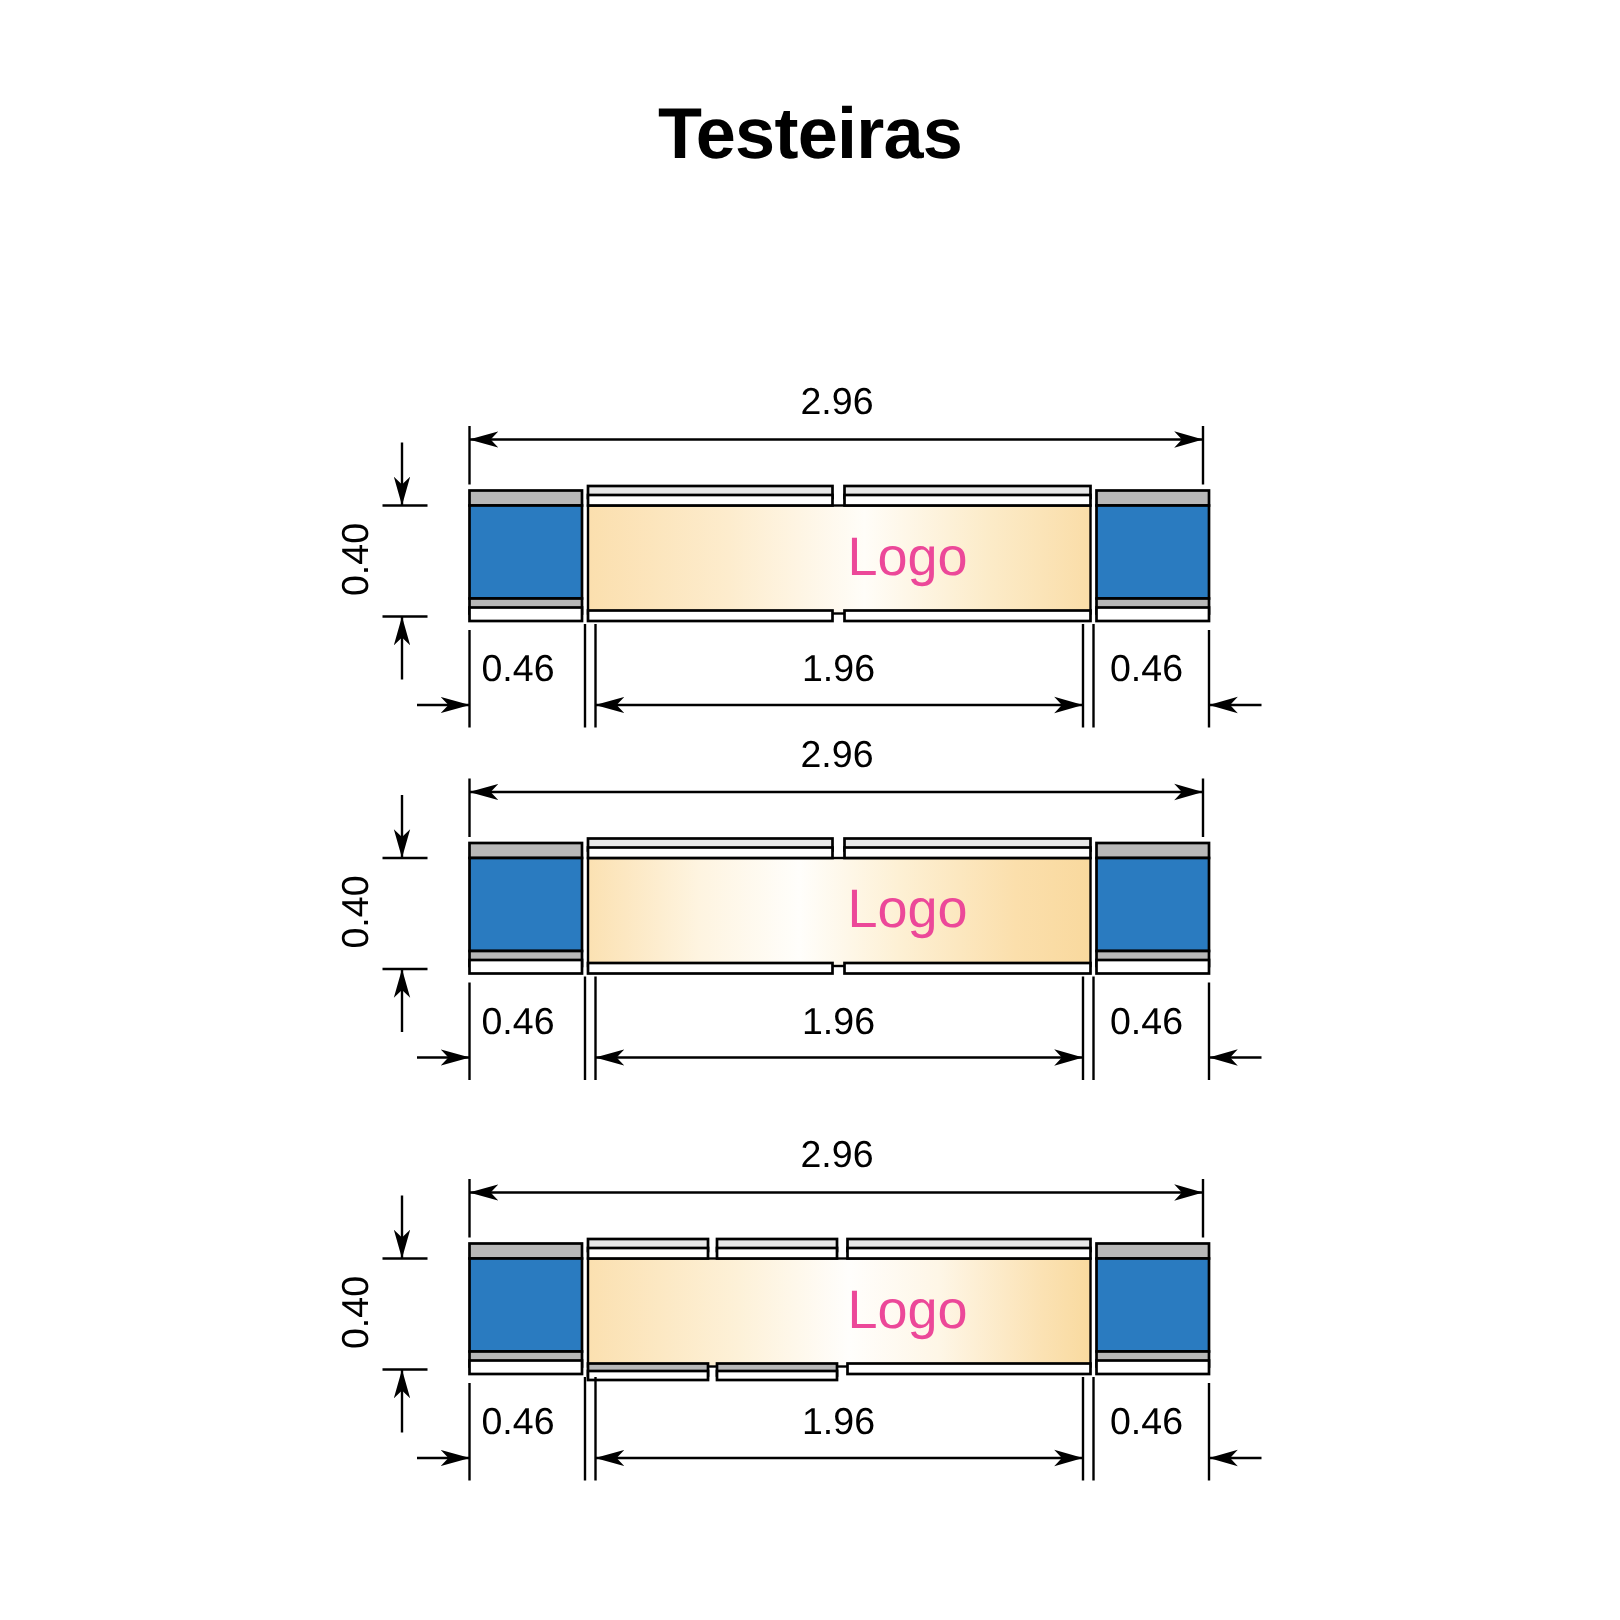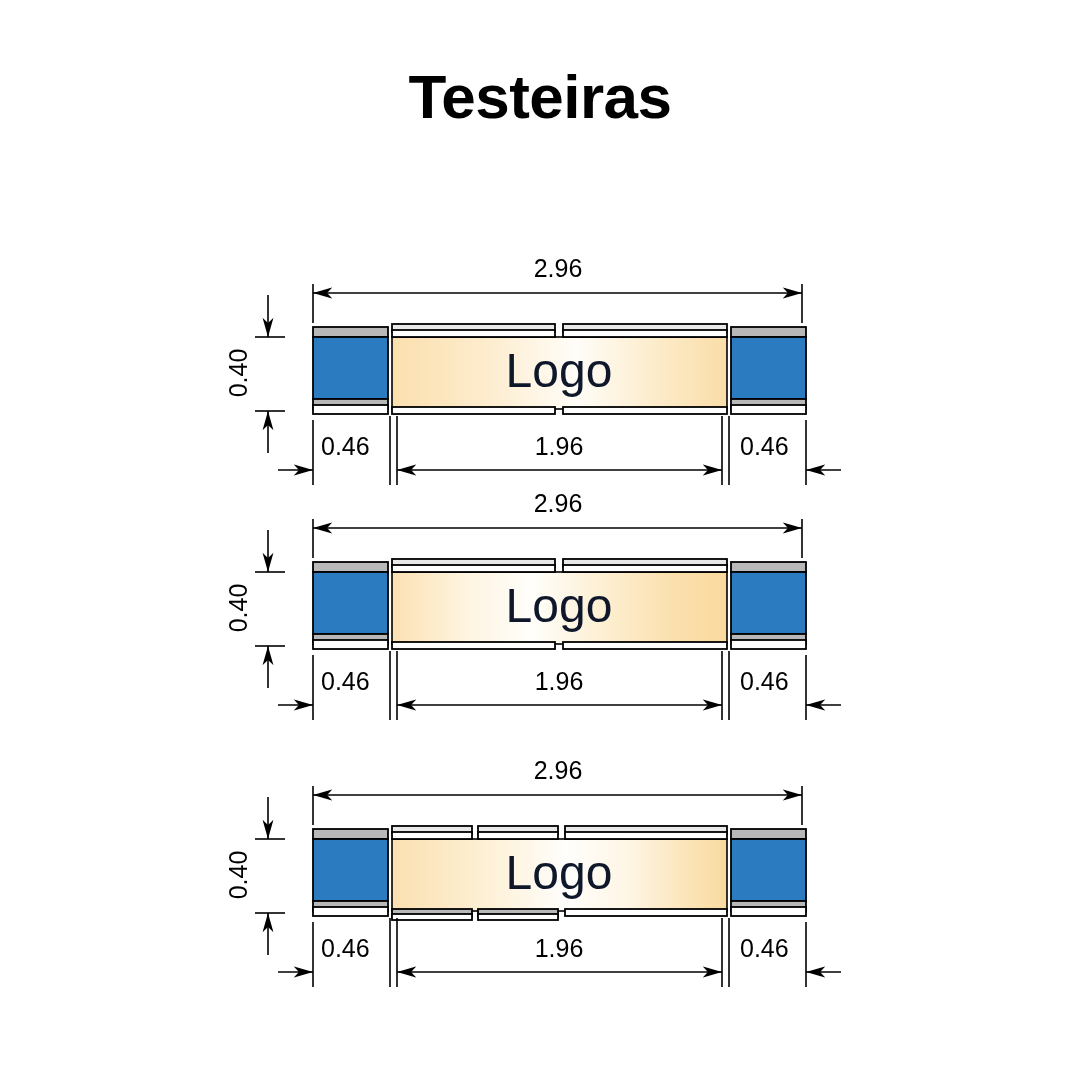--- a/index.html
+++ b/index.html
@@ -16,21 +16,21 @@
     overflow: hidden;
     position: relative;
   }
 
   #page-title {
     position: absolute;
     left: 0;
     top: 66px;
     width: 1080px;
     text-align: center;
-    font-size: 62px;
+    font-size: 48px;
     font-weight: bold;
     letter-spacing: -0.5px;
     line-height: 1;
   }
 
   .drawing-canvas {
     position: absolute;
     left: 0;
     top: 0;
     width: 1080px;
@@ -49,25 +49,26 @@
     transform: translateX(-50%);
   }
   .dim-text.vert {
     transform-origin: 50% 50%;
     transform: translate(-50%, -50%) rotate(-90deg);
     text-align: center;
   }
 
   .logo-text {
     position: absolute;
-    font-size: 48px;
+    font-size: 36px;
     line-height: 1;
     white-space: nowrap;
     transform: translate(-50%, -50%);
-    color: #0f172a;
+    color: #ec4899;
+    margin-left: 46px;
   }
 
   svg.overlay {
     position: absolute;
     left: 0;
     top: 0;
     width: 1080px;
     height: 1080px;
     pointer-events: none;
   }

